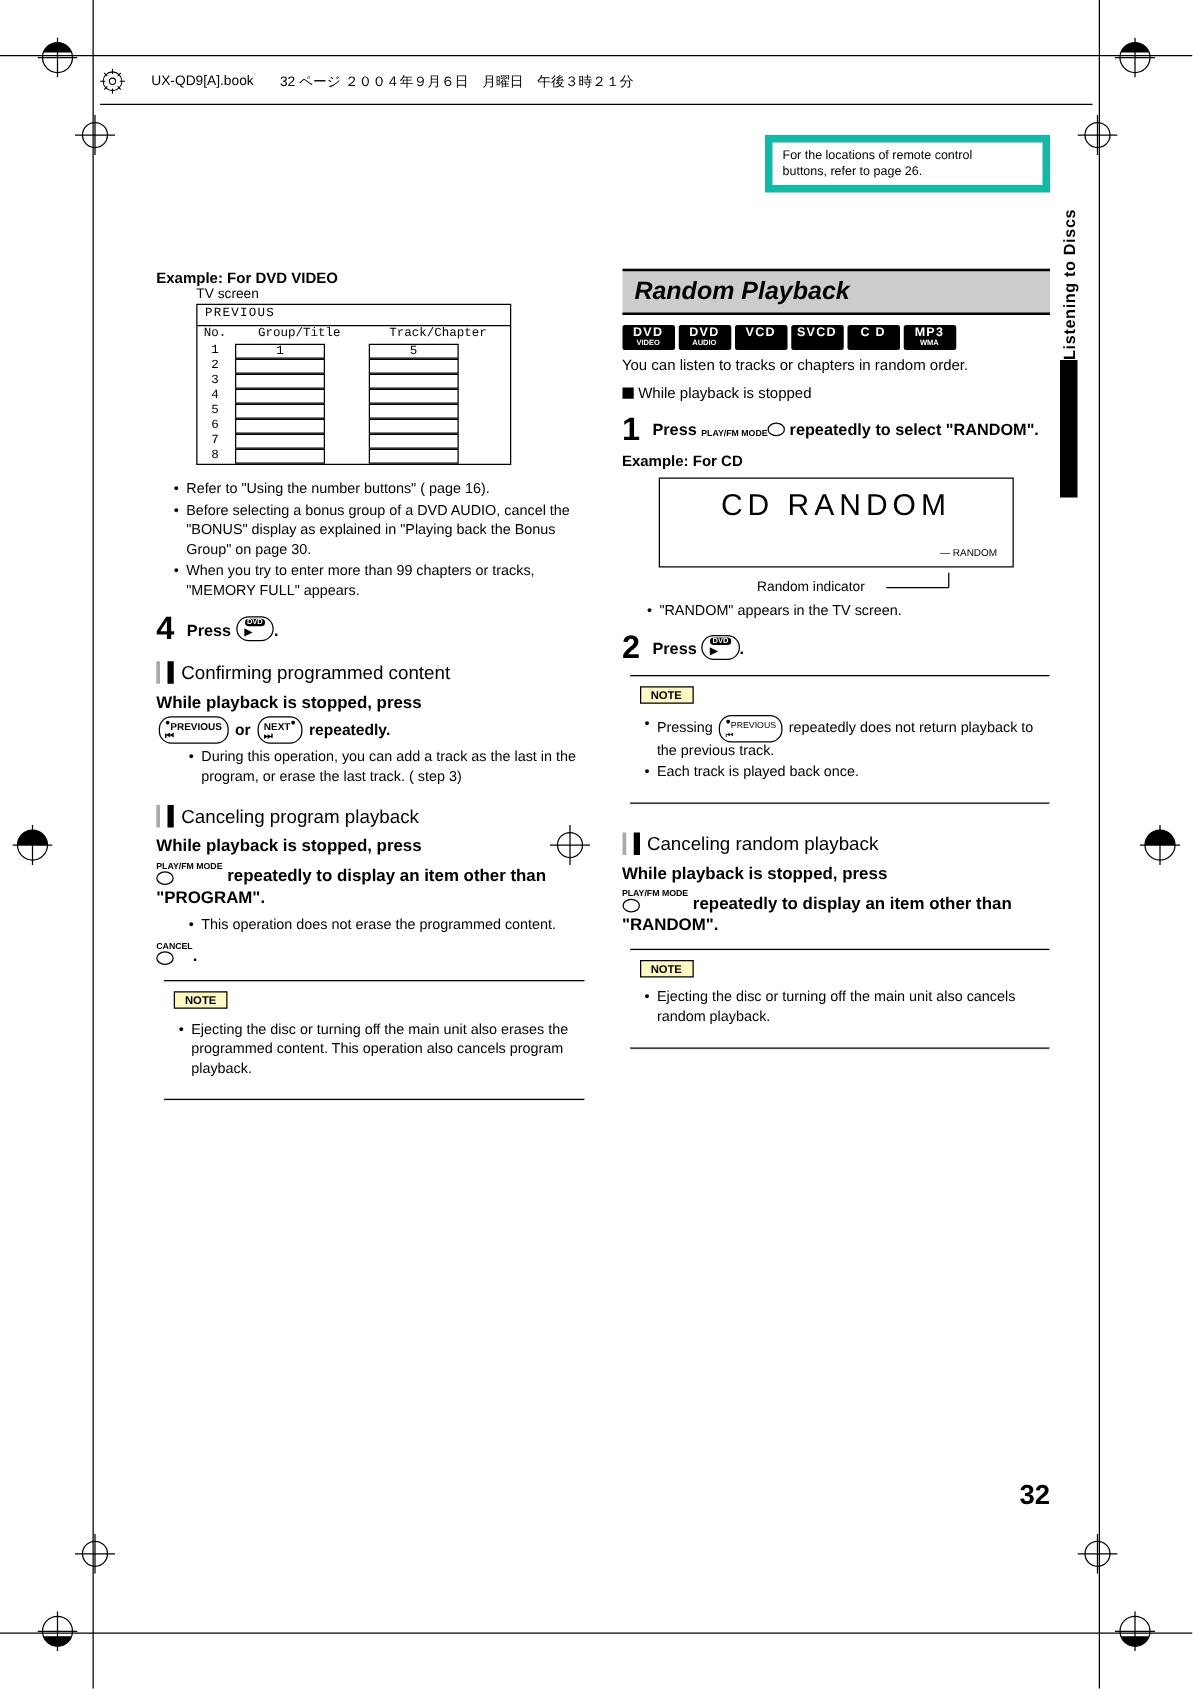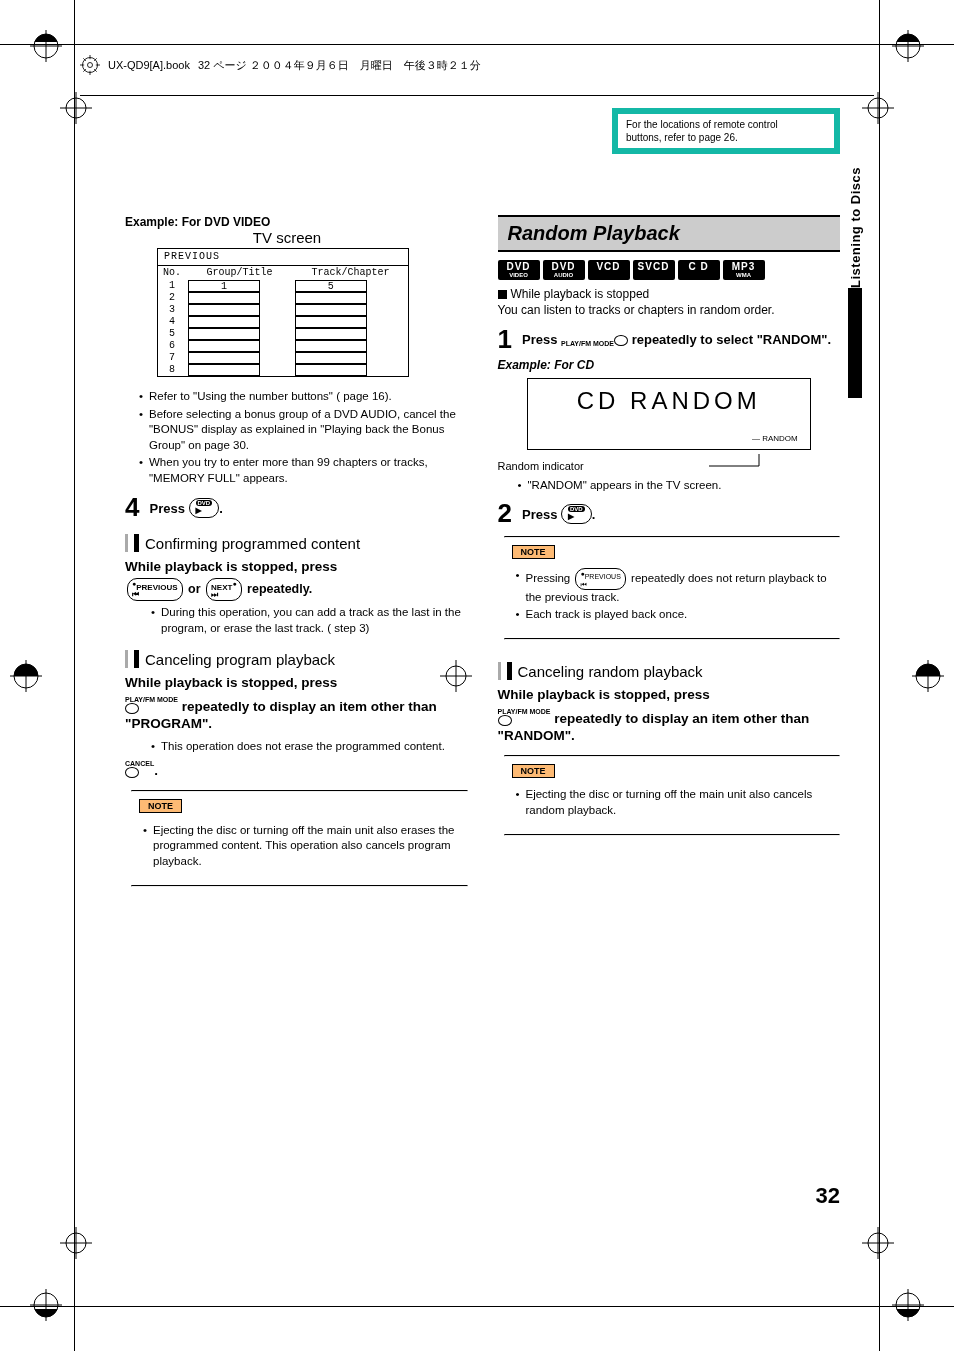--- a/index.html
+++ b/index.html
@@ -14,22 +14,22 @@
     background: #fff;
   }
   .crop-line-v { position:absolute; top:0; bottom:0; width:1px; background:#000; }
   .crop-line-h { position:absolute; left:0; right:0; height:1px; background:#000; }
   .reg-mark {
     position:absolute; width:32px; height:32px;
   }
   .reg-mark svg { display:block; }
   .book-header {
     position:absolute; top:55px; left:80px; right:80px;
-    font-size:11px; display:flex; align-items:center; gap:8px;
-    border-bottom:1px solid #000; padding-bottom:20px;
+    font-size:11px; display:flex; align-items:center; gap:21px;
+    border-bottom:1px solid #000; padding-bottom:8px;
   }
   .book-header .gear { width:20px; height:20px; }
   .content-area {
     position:absolute; top:108px; left:125px; width:715px;
   }
   .columns { display:flex; gap:30px; margin-top:55px;}
   .col { flex:1; min-width:0; }
   .ref-box {
     float:right; border:6px solid #14b8a6; padding:4px 8px; font-size:10px; line-height:1.3;
     width:200px; margin-bottom:6px;
@@ -39,21 +39,21 @@
   }
   .side-tab .black { background:#000; width:14px; height:110px; }
   .side-tab .text {
     writing-mode: vertical-rl;
     transform: rotate(180deg);
     font-weight:bold; font-size:13px;
     padding-bottom:4px;
     letter-spacing:0.5px;
   }
   .example-bold { font-weight:bold; font-size:12px; }
-  .tv-label { font-size:15px; text-align:center;}
+  .tv-label { font-size:11px; text-align:left;}
   .program-box {
     border:1px solid #000; width:250px; font-size:10px; margin-top:2px;
     font-family: "Courier New", monospace;
     line-height:1.2;
   }
   .program-box .title { border-bottom:1px solid #000; padding:2px 6px; font-family: "Courier New", monospace;}
   .program-box table { width:100%; border-collapse: collapse; font-size:10px;}
   .program-box th { font-weight:normal; font-size:10px; text-align:center; padding:1px 2px;}
   .program-box td { text-align:center; padding:0 2px; height:12px;}
   .program-box .cell { border:1px solid #000; height:10px; width:70px; }
@@ -67,21 +67,21 @@
     display:flex; align-items:center; gap:6px; margin:14px 0 6px 0;
   }
   .section-bar .t2 { width:3px; height:18px; background:#aaa;}
   .section-bar .t3 { width:5px; height:18px; background:#000;}
   .section-bar .label { font-size:15px; }
   .bold13 { font-weight:bold; font-size:13.5px; line-height:1.3; margin-top:4px; display:block;}
   .bold12 { font-weight:bold; font-size:12.5px; line-height:1.3; margin-top:2px;}
   .note-box { margin:10px 0 2px 6px; position:relative;}
   .note-label {
     border:1px solid #000; font-size:9px; font-weight:bold; padding:1px 8px;
-    display:inline-block; background:#fdba74; position:relative; top:6px; left:8px;
+    display:inline-block; background:#fef9c3; position:relative; top:6px; left:8px;
   }
   .note-rule-top { border-top:1px solid #000; margin:0;}
   .note-rule-bot { border-top:1px solid #000; margin:6px 0 0 0;}
   .note-body { font-size:11.5px; padding:4px 0 2px 12px; line-height:1.35;}
   .note-body li { position:relative; padding-left:10px; list-style:none; margin-bottom:2px;}
   .note-body li::before { content:"•"; position:absolute; left:0;}
   .heading-h2 {
     background:#ccc; font-size:20px; font-weight:bold; font-style:italic;
     padding:5px 10px; border-top:2px solid #000; border-bottom:2px solid #000;
     margin:0 0 8px 0;
@@ -398,44 +398,44 @@
 
       <div class="format-row">
         <span class="fmt"><span>DVD</span><span class="sub">VIDEO</span></span>
         <span class="fmt"><span>DVD</span><span class="sub">AUDIO</span></span>
         <span class="fmt"><span>VCD</span></span>
         <span class="fmt"><span>SVCD</span></span>
         <span class="fmt"><span>C D</span></span>
         <span class="fmt"><span>MP3</span><span class="sub">WMA</span></span>
       </div>
 
+      <div class="body-text">You can listen to tracks or chapters in random order.</div>
       <div class="body-text" style="margin-top:6px;">
         <span class="square"></span><span>While playback is stopped</span>
       </div>
-      <div class="body-text">You can listen to tracks or chapters in random order.</div>
 
       <div class="step-row">
         <div class="step-num">1</div>
         <div class="step-body">
           <span>Press </span><span class="cancel-icon"><span>PLAY/FM MODE</span><span class="circ" style="display:inline-block"></span></span><span> repeatedly to select "RANDOM".</span>
         </div>
       </div>
 
-      <span class="example-bold" style="display:block; margin-top:6px;font-style:italic;">Example: For CD</span>
+      <span class="example-bold" style="display:block; margin-top:6px;">Example: For CD</span>
 
       <div class="cd-panel">
         <div class="cd-text">CD RANDOM</div>
         <div style="height:28px;"></div>
         <div class="cd-small">— <span>RANDOM</span></div>
       </div>
       <svg width="280" height="20" style="display:block;margin:auto;">
           <line x1="230" y1="0" x2="230" y2="12" stroke="#000"></line>
           <line x1="180" y1="12" x2="230" y2="12" stroke="#000"></line>
         </svg>
-      <div class="cd-caption" style="text-align:left; padding-right:40px; margin-top:-14px;">Random indicator</div>
+      <div class="cd-caption" style="text-align:center; padding-right:40px; margin-top:-14px;">Random indicator</div>
 
       <ul class="bul" style="margin-left:20px;">
         <li>"RANDOM" appears in the TV screen.</li>
       </ul>
 
       <div class="step-row" style="margin-top:0;">
         <div class="step-num">2</div>
         <div class="step-body">
           <span>Press </span><span class="icon-btn"><span class="top">DVD</span>▶</span><span>.</span>
         </div>

